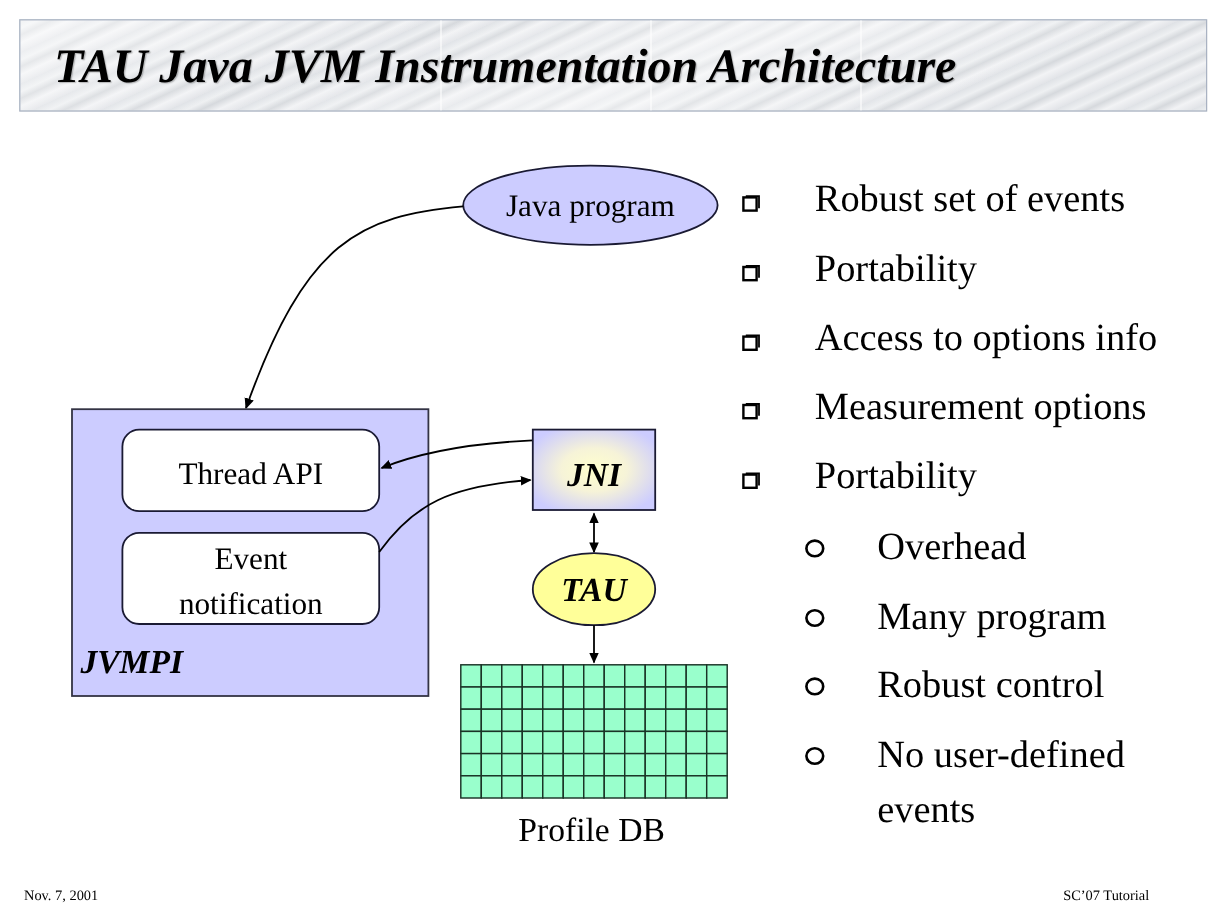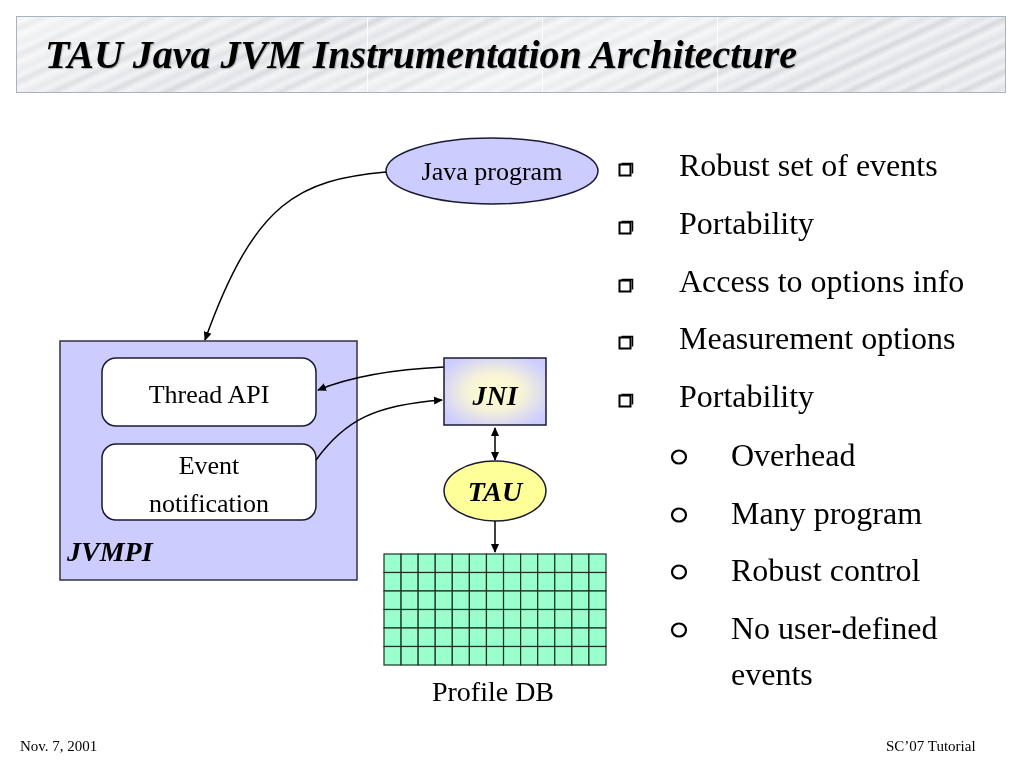--- a/index.html
+++ b/index.html
@@ -35,21 +35,21 @@
     }
     .bullet-item .box {
       position: absolute; left: 0; top: 15px; width: 16px; height: 16px;
     }
     .bullet-item .label { position: absolute; left: 36px; top: 0; margin-left: 25px; }
     .sub-item { font-size: 32px; line-height: 46px; }
     .sub-item .ring {
       position: absolute; left: 0; top: 16px; width: 18px; height: 18px;
     }
     .footer {
-      position: absolute; top: 736px; font-size: 15px; line-height: 20px; white-space: nowrap;
+      position: absolute; top: 736px; font-size: 12px; line-height: 20px; white-space: nowrap;
     }
   </style>
 </head>
 <body>
 
 <div class="title-bar">
   <div class="seam" style="left:350px"></div>
   <div class="seam" style="left:525px"></div>
   <div class="seam" style="left:700px"></div>
   <div class="title-text">TAU Java JVM Instrumentation Architecture</div>

